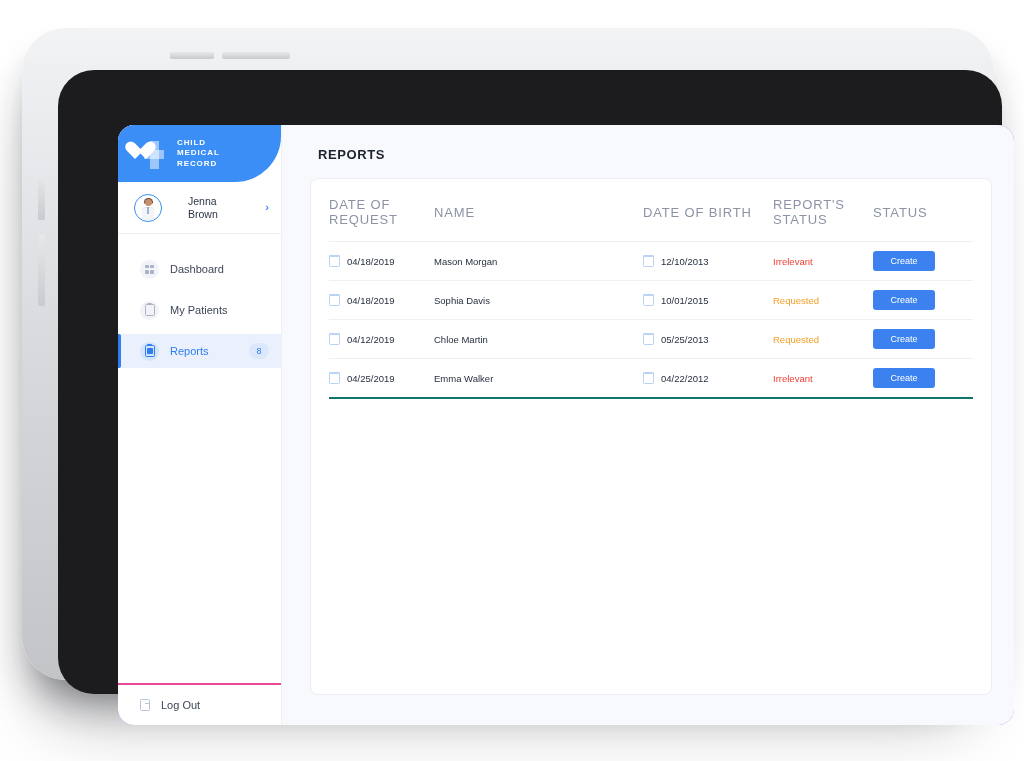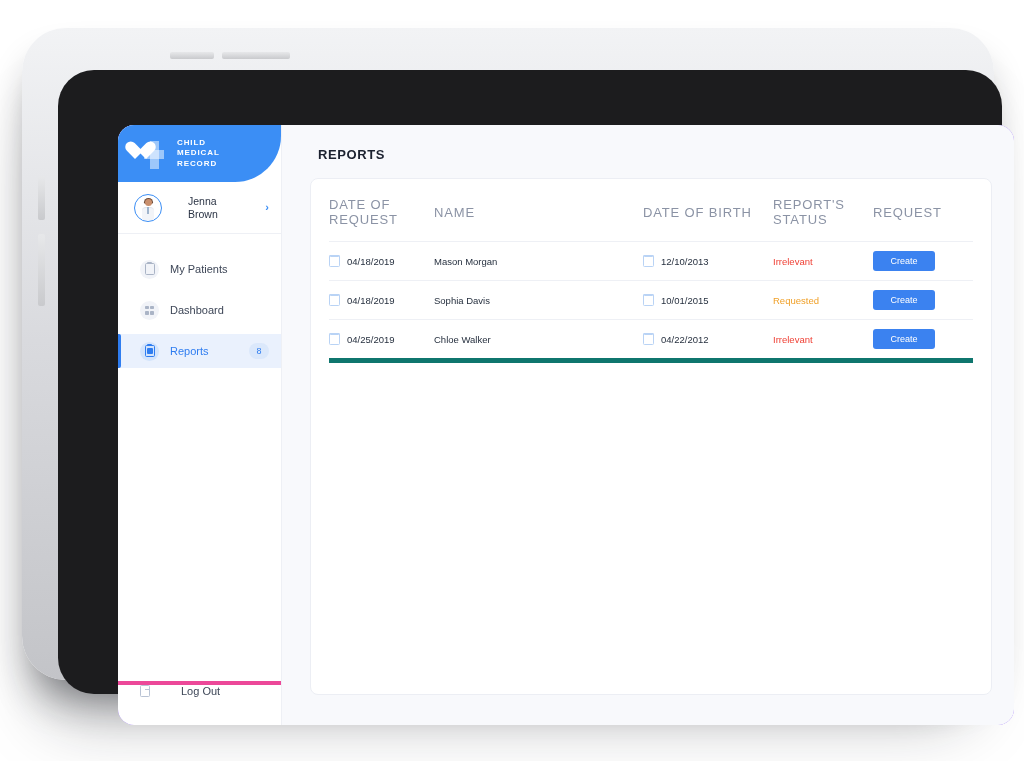--- a/index.html
+++ b/index.html
@@ -292,25 +292,24 @@
     font-size: 9px;
     display: flex;
     align-items: center;
     justify-content: center;
     padding: 0 5px;
     box-sizing: border-box;
   }
 
   .logout {
     height: 40px;
-    border-top: 4px solid #ec4899;
-    display: flex;
-    align-items: flex-start;
+    border-top: 2px solid #ec4899;
+    display: flex;
+    align-items: center;
     padding-left: 22px;
-    gap: 20px;
   }
   .ico-logout {
     width: 8px; height: 10px;
     border: 1.3px solid #b9c3d4;
     border-radius: 1.4px;
     position: relative;
   }
   .ico-logout:after {
     content: "";
     position: absolute;
@@ -372,21 +371,21 @@
   .col-stat { width: 100px; }
   .col-act  { width: 100px; }
 
   table.reports tbody tr {
     border-top: 1px solid #eef0f5;
   }
   table.reports tbody tr:first-child {
     border-top: 1px solid #eef0f5;
   }
   table.reports tbody tr:last-child {
-    border-bottom: 5px solid #0f766e;
+    border-bottom: 2px solid #0f766e;
   }
   table.reports td {
     padding: 9px 0;
     font-size: 9.5px;
     color: #26303f;
     vertical-align: middle;
   }
   .cell-date {
     display: flex;
     align-items: center;
@@ -470,35 +469,35 @@
               <div>Jenna</div>
               <div>Brown</div>
             </div>
             <span class="profile-chevron">›</span>
           </div>
 
           <nav class="nav">
 
             <div class="nav-item">
               <span class="nav-ico">
-                <span class="ico-clip"></span>
-              </span>
-              <span class="nav-label">My Patients</span>
-            </div>
-
-            <div class="nav-item">
-              <span class="nav-ico">
                 <span class="ico-grid">
                     <i></i>
                     <i></i>
                     <i></i>
                     <i></i>
                   </span>
               </span>
               <span class="nav-label">Dashboard</span>
+            </div>
+
+            <div class="nav-item">
+              <span class="nav-ico">
+                <span class="ico-clip"></span>
+              </span>
+              <span class="nav-label">My Patients</span>
             </div>
 
             <div class="nav-item active">
               <span class="nav-ico">
                 <span class="ico-clip"></span>
               </span>
               <span class="nav-label">Reports</span>
               <span class="nav-badge">8</span>
             </div>
 
@@ -523,21 +522,21 @@
                   <col class="col-dob">
                   <col class="col-stat">
                   <col class="col-act">
               </colgroup>
               <thead>
                 <tr>
                   <th>DATE OF REQUEST</th>
                   <th>NAME</th>
                   <th>DATE OF BIRTH</th>
                   <th>REPORT'S STATUS</th>
-                  <th>REQUEST</th>
+                  <th>STATUS</th>
                 </tr>
               </thead>
               <tbody id="reports-body">
                   <tr>
                     <td>
                       <span class="cell-date">
                         <span class="cal-ico"></span>
                         <span>04/18/2019</span>
                       </span>
                     </td>
@@ -565,24 +564,41 @@
                         <span>10/01/2015</span>
                       </span>
                     </td>
                     <td><span class="status requested">Requested</span></td>
                     <td><button class="create-btn">Create</button></td>
                   </tr>
                   <tr>
                     <td>
                       <span class="cell-date">
                         <span class="cal-ico"></span>
+                        <span>04/12/2019</span>
+                      </span>
+                    </td>
+                    <td><span>Chloe Martin</span></td>
+                    <td>
+                      <span class="cell-date">
+                        <span class="cal-ico"></span>
+                        <span>05/25/2013</span>
+                      </span>
+                    </td>
+                    <td><span class="status requested">Requested</span></td>
+                    <td><button class="create-btn">Create</button></td>
+                  </tr>
+                  <tr>
+                    <td>
+                      <span class="cell-date">
+                        <span class="cal-ico"></span>
                         <span>04/25/2019</span>
                       </span>
                     </td>
-                    <td><span>Chloe Walker</span></td>
+                    <td><span>Emma Walker</span></td>
                     <td>
                       <span class="cell-date">
                         <span class="cal-ico"></span>
                         <span>04/22/2012</span>
                       </span>
                     </td>
                     <td><span class="status irrelevant">Irrelevant</span></td>
                     <td><button class="create-btn">Create</button></td>
                   </tr>
                 </tbody>

